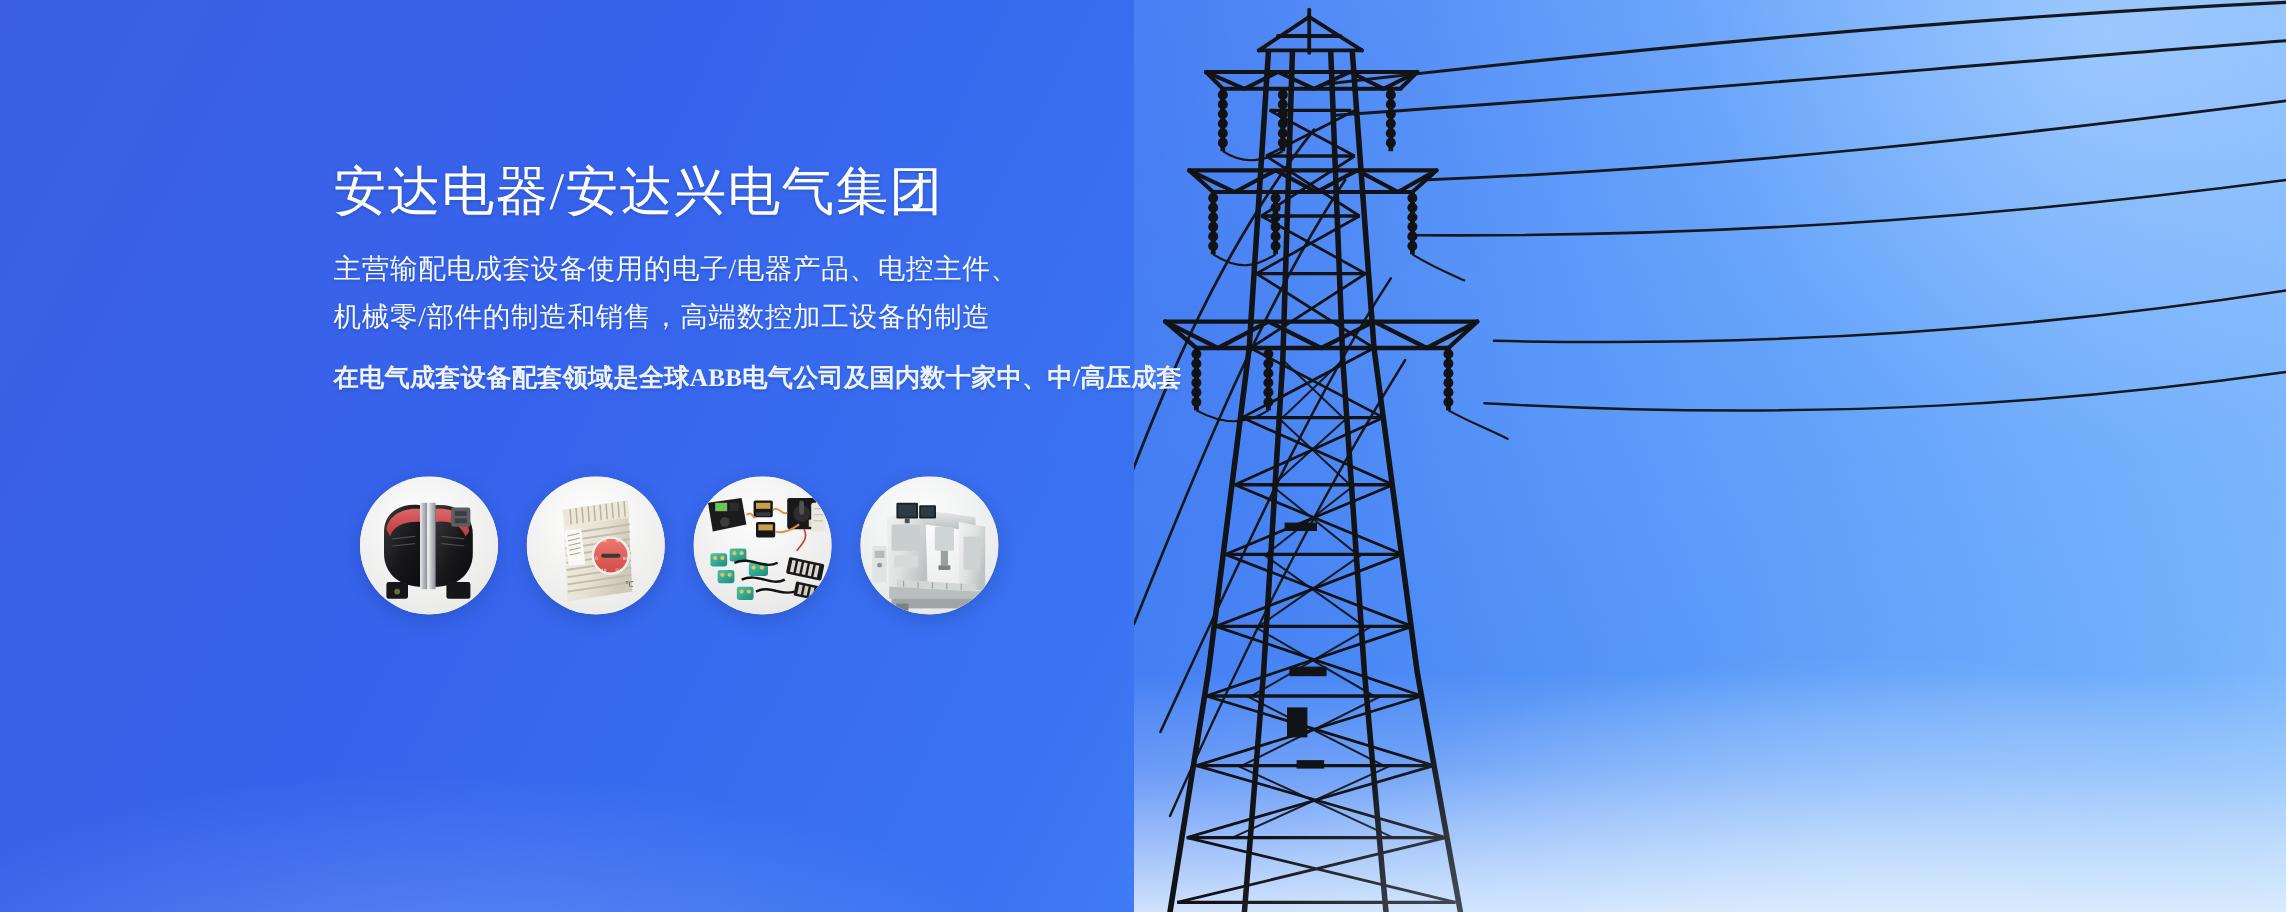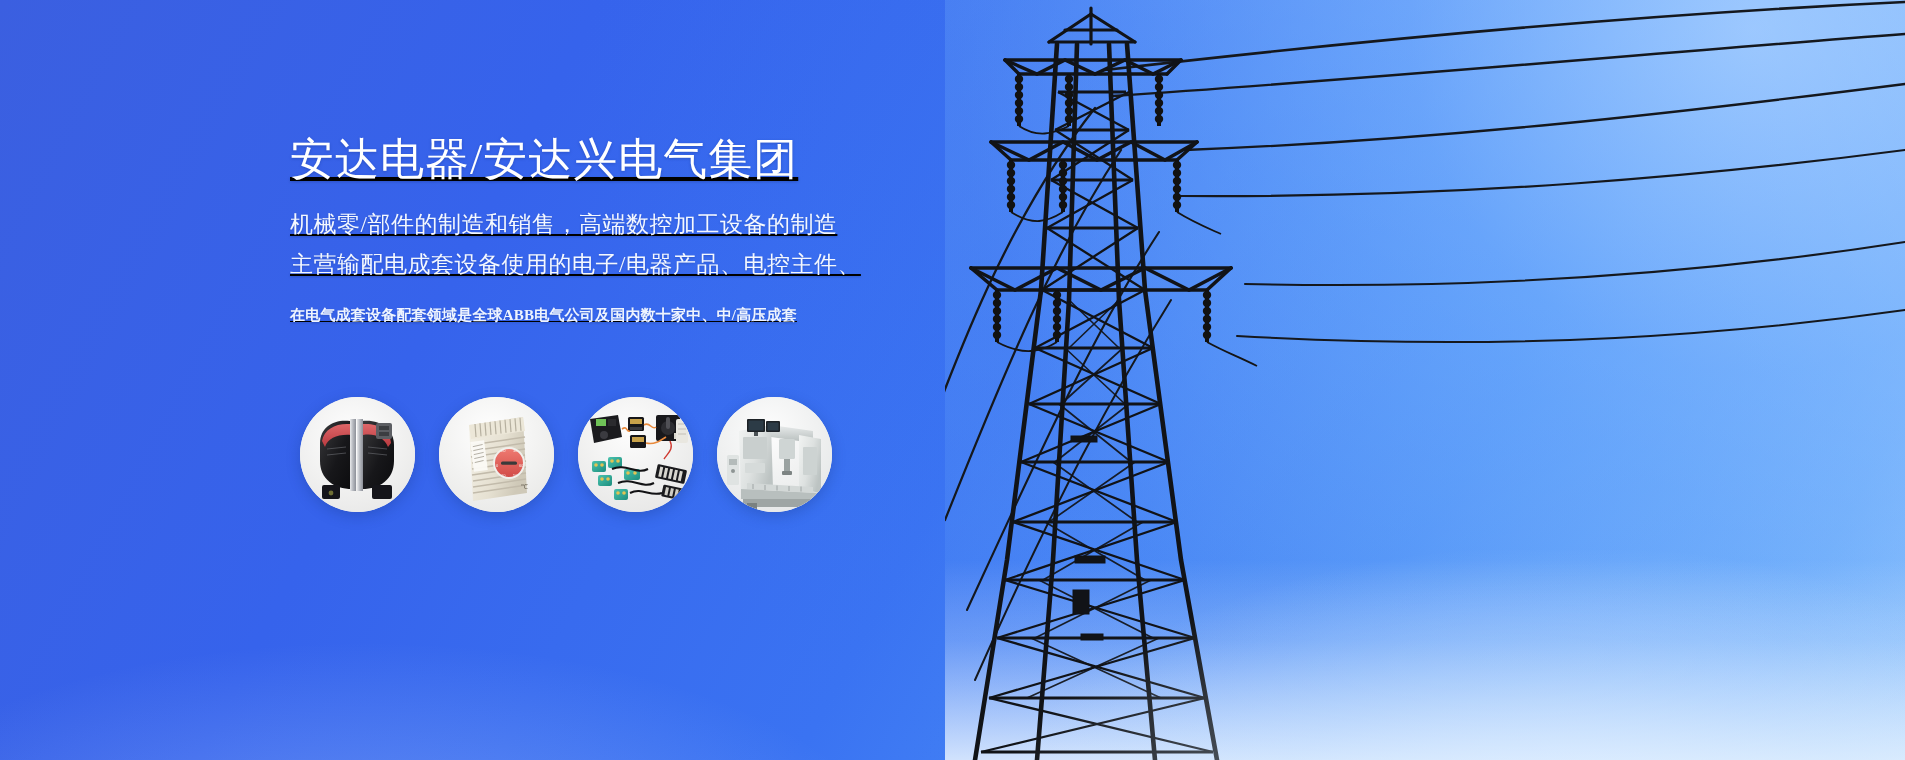--- a/index.html
+++ b/index.html
@@ -46,24 +46,23 @@
     right: 0;
     width: 960px;
     height: 760px;
     pointer-events: none;
   }
   .photo svg { display: block; }
 
   
   .text-block {
     position: absolute;
-    left: 290px;
+    left: 278px;
     top: 132px;
     width: 600px;
-    text-decoration: underline;
   }
   .title {
     margin: 0;
     font-size: 44px;
     line-height: 1.25;
     font-weight: 400;
     letter-spacing: 1px;
     color: #ffffff;
     text-shadow: 0 1px 3px rgba(20,50,130,0.35);
     white-space: nowrap;
@@ -76,21 +75,21 @@
     line-height: 40px;
     letter-spacing: 0.5px;
     color: #f4f8ff;
     white-space: nowrap;
     text-shadow: 0 1px 2px rgba(20,50,130,0.30);
   }
   .desc {
     margin-top: 17px;
   }
   .desc-line {
-    font-size: 15px;
+    font-size: 21px;
     line-height: 26px;
     font-weight: bold;
     letter-spacing: 0.2px;
     color: #eef4ff;
     white-space: nowrap;
     text-shadow: 0 1px 2px rgba(20,50,130,0.28);
   }
 
   
   .products {
@@ -293,22 +292,22 @@
       </g>
     </svg>
   </div>
 
   <div class="haze-a"></div>
 
   <div class="text-block">
     <h1 class="title">安达电器/安达兴电气集团</h1>
 
     <div class="subtitle">
+      <div class="subtitle-line">主营输配电成套设备使用的电子/电器产品、电控主件、</div>
       <div class="subtitle-line">机械零/部件的制造和销售，高端数控加工设备的制造</div>
-      <div class="subtitle-line">主营输配电成套设备使用的电子/电器产品、电控主件、</div>
     </div>
 
     <div class="desc">
       <div class="desc-line">在电气成套设备配套领域是全球ABB电气公司及国内数十家中、中/高压成套</div>
     </div>
   </div>
 
   <div class="products">
 
     <div class="product">

